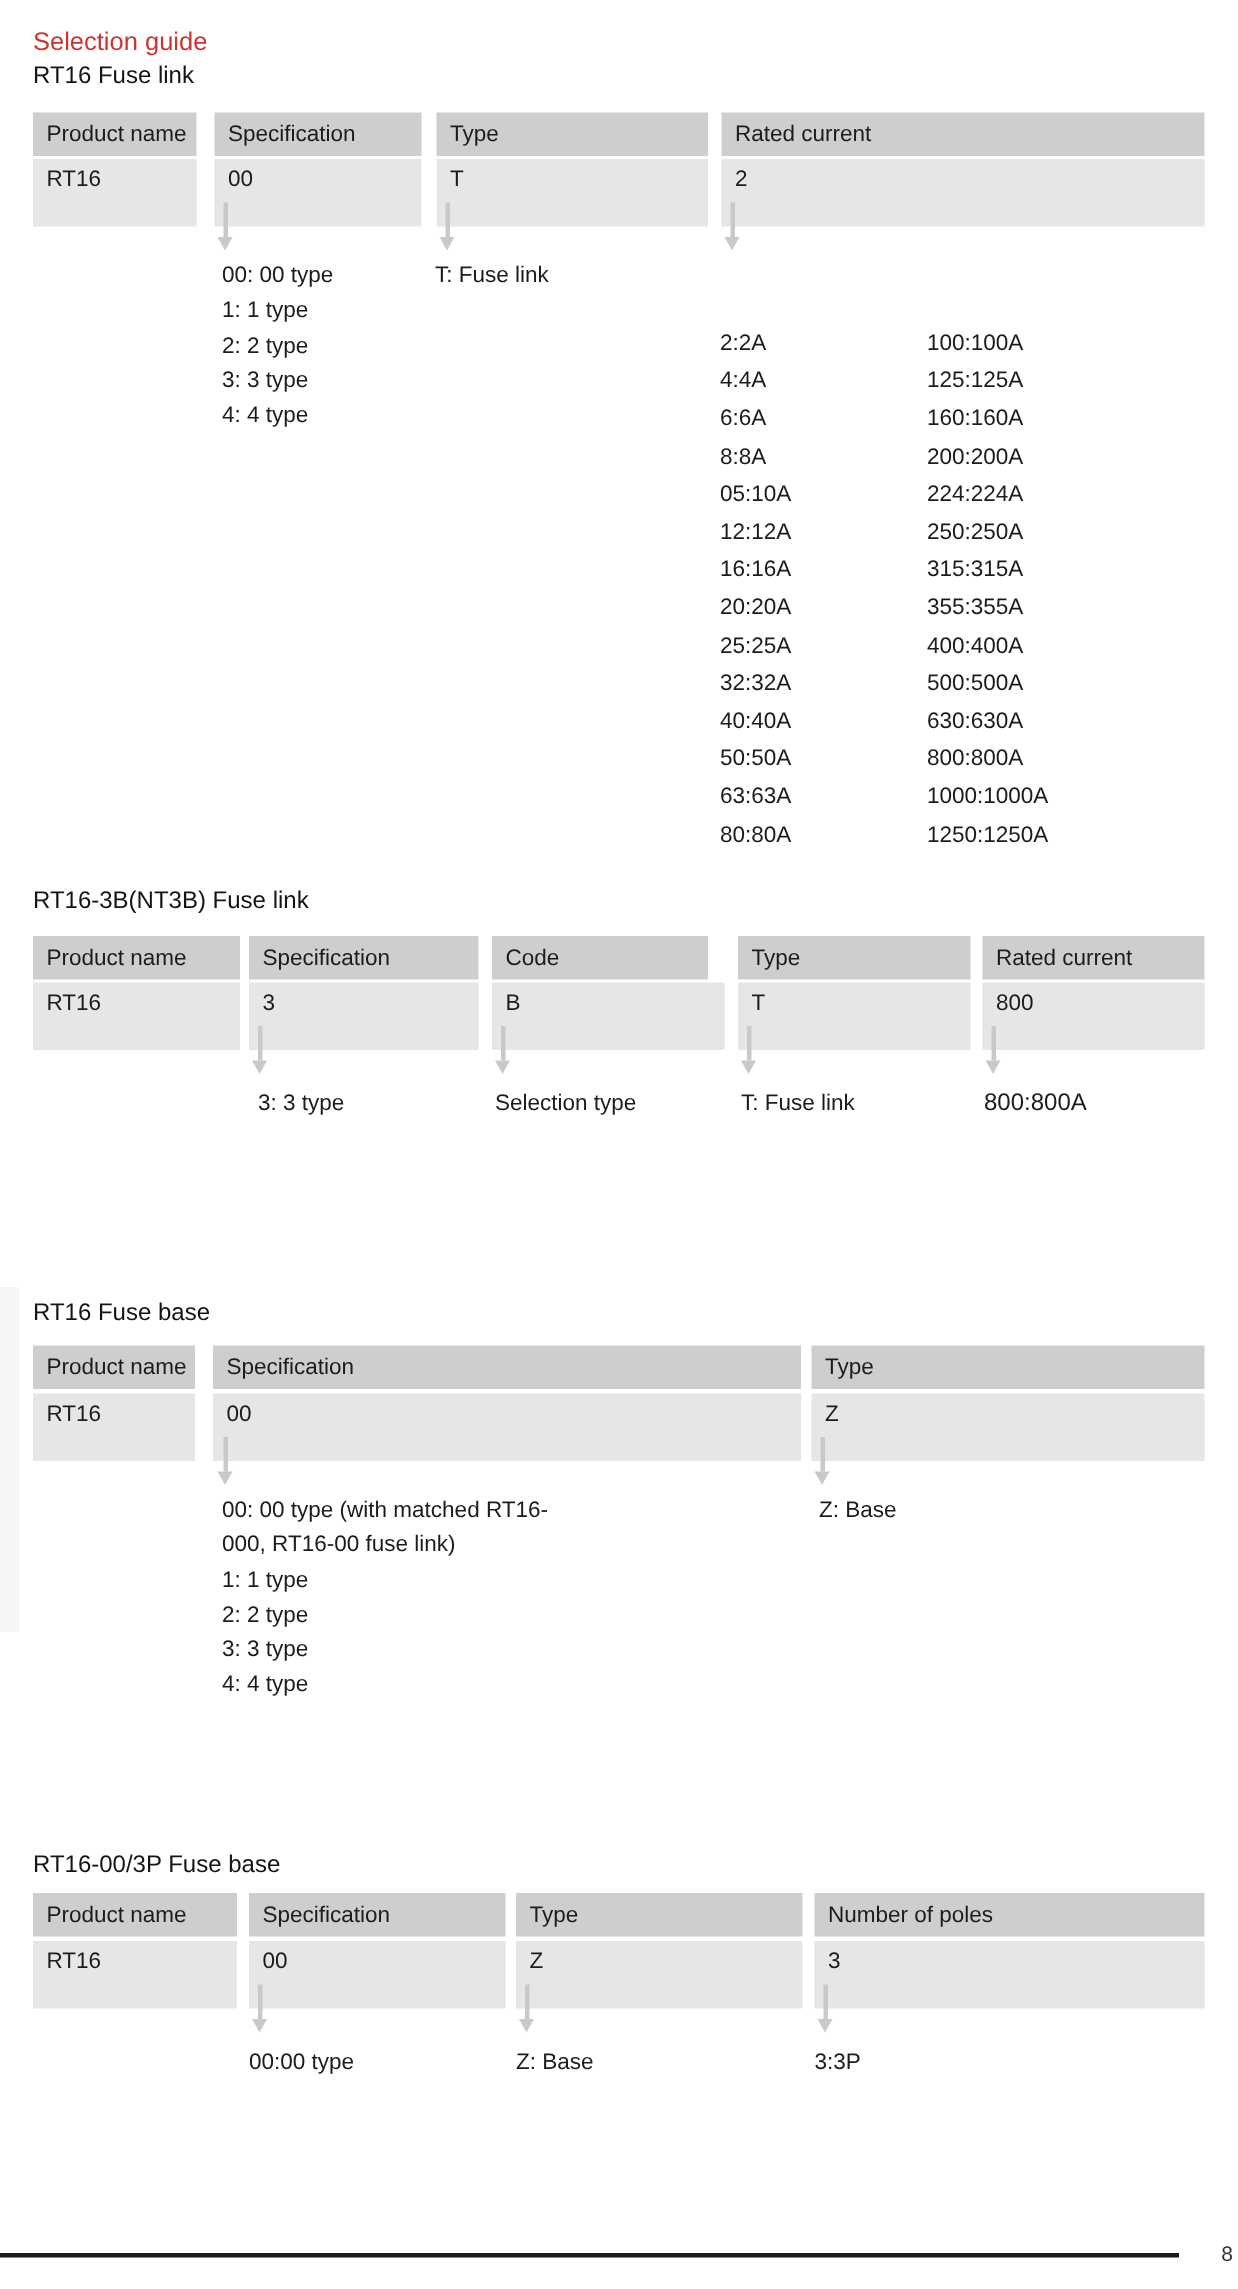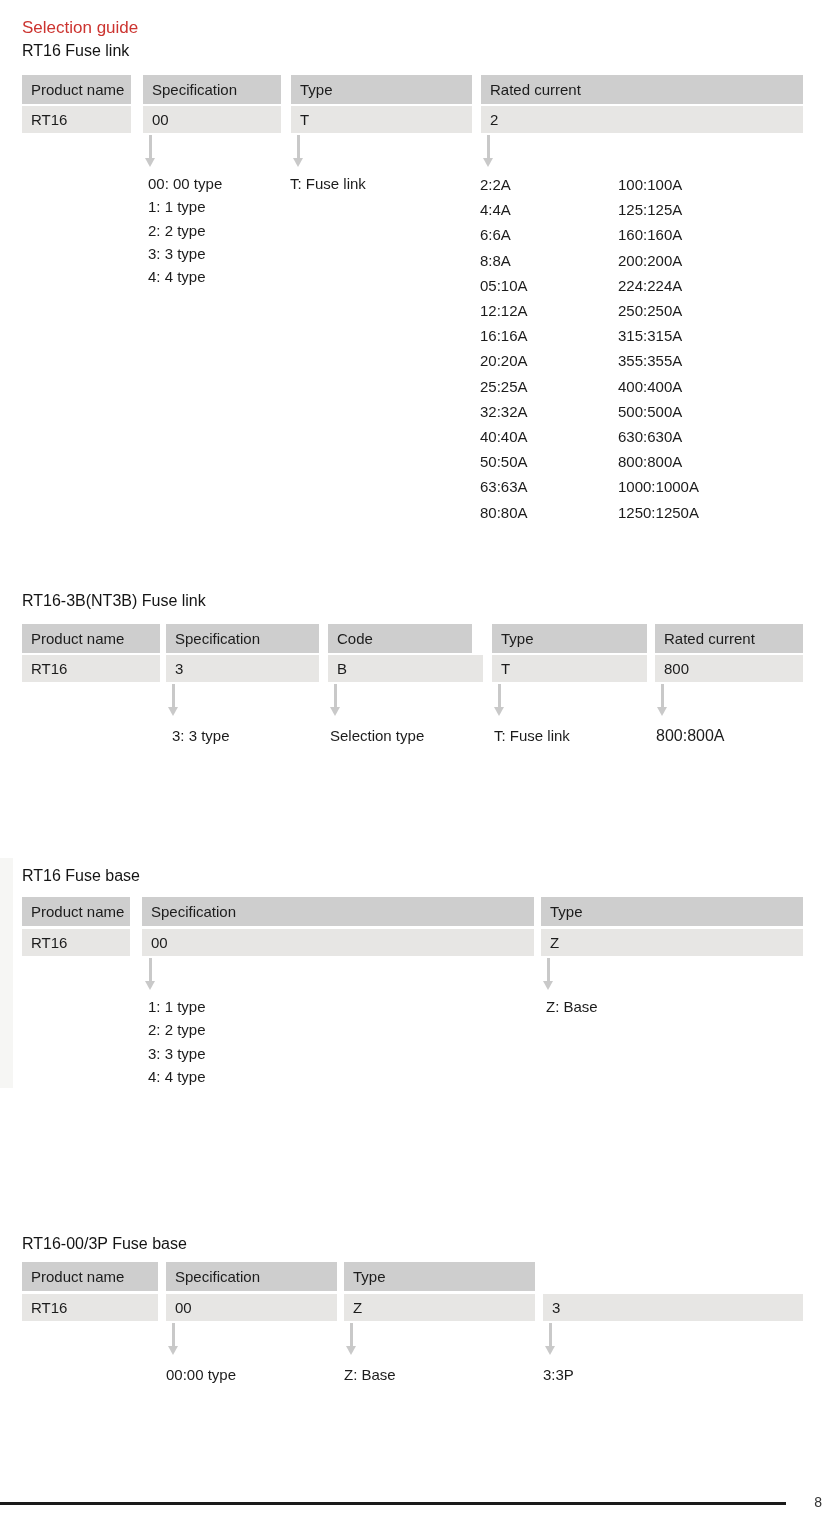--- a/index.html
+++ b/index.html
@@ -8,30 +8,30 @@
     position:relative; width:825px; height:1526px; background:#ffffff;
     font-family:"Liberation Sans","DejaVu Sans",sans-serif; color:#1c1c1c; overflow:hidden;
   }
   .doc-title { position:absolute; left:22px; top:18px; font-size:17px; font-weight:400; color:#cc3430; }
   .sec-heading { position:absolute; font-size:16px; font-weight:400; color:#141414; white-space:nowrap; }
   .hcell {
     position:absolute; height:29px; line-height:29px; background:#cecece;
     font-size:15px; padding-left:9px; white-space:nowrap; overflow:hidden;
   }
   .vcell {
-    position:absolute; height:27px; line-height:27px; background:#e7e6e4;
+    position:absolute; height:45px; line-height:27px; background:#e7e6e4;
     font-size:15px; padding-left:9px; white-space:nowrap; overflow:hidden;
   }
   .arrow { position:absolute; width:3px; height:23px; background:#c9c9c9; }
   .arrow::after {
     content:""; position:absolute; left:-4px; top:23px; width:0; height:0;
     border:5px solid transparent; border-top:9px solid #c9c9c9;
   }
   .note-list { position:absolute; font-size:15px; line-height:23.3px; white-space:nowrap; }
-  .note-list.amps { line-height:25.2px; }
+  .note-list.amps { line-height:25.2px;margin-top:44px; }
   .note { position:absolute; font-size:15px; line-height:23.3px; white-space:nowrap; }
   .note.big { font-size:16px; }
   .left-strip { position:absolute; left:0; top:858px; width:13px; height:230px; background:#f6f6f4; }
   .footer-line { position:absolute; left:0; top:1502px; width:786px; height:3px; background:#1a1a1a; }
   .page-number { position:absolute; left:800px; top:1494px; width:22px; font-size:14px; text-align:right; color:#333; }
 </style>
 </head>
 <body>
 
 <div class="page">
@@ -131,33 +131,36 @@
   <div class="hcell" style="left:541px;top:897px;width:262px">Type</div>
 
   <div class="vcell" style="left:22px;top:929px;width:108px">RT16</div>
   <div class="vcell" style="left:142px;top:929px;width:392px">00</div>
   <div class="vcell" style="left:541px;top:929px;width:262px">Z</div>
 
   <div class="arrow" style="left:149px;top:958px"></div>
   <div class="arrow" style="left:547px;top:958px"></div>
 
   <div class="note-list" style="left:148px;top:995px">
+    <div>00: 00 type (with matched RT16-</div>
+    <div>000, RT16-00 fuse link)</div>
     <div>1: 1 type</div>
     <div>2: 2 type</div>
     <div>3: 3 type</div>
     <div>4: 4 type</div>
   </div>
 
   <div class="note" style="left:546px;top:995px">Z: Base</div>
 
   <div class="sec-heading" style="left:22px;top:1235px">RT16-00/3P Fuse base</div>
 
   <div class="hcell" style="left:22px;top:1262px;width:136px">Product name</div>
   <div class="hcell" style="left:166px;top:1262px;width:171px">Specification</div>
   <div class="hcell" style="left:344px;top:1262px;width:191px">Type</div>
+  <div class="hcell" style="left:543px;top:1262px;width:260px">Number of poles</div>
 
   <div class="vcell" style="left:22px;top:1294px;width:136px">RT16</div>
   <div class="vcell" style="left:166px;top:1294px;width:171px">00</div>
   <div class="vcell" style="left:344px;top:1294px;width:191px">Z</div>
   <div class="vcell" style="left:543px;top:1294px;width:260px">3</div>
 
   <div class="arrow" style="left:172px;top:1323px"></div>
   <div class="arrow" style="left:350px;top:1323px"></div>
   <div class="arrow" style="left:549px;top:1323px"></div>
 

